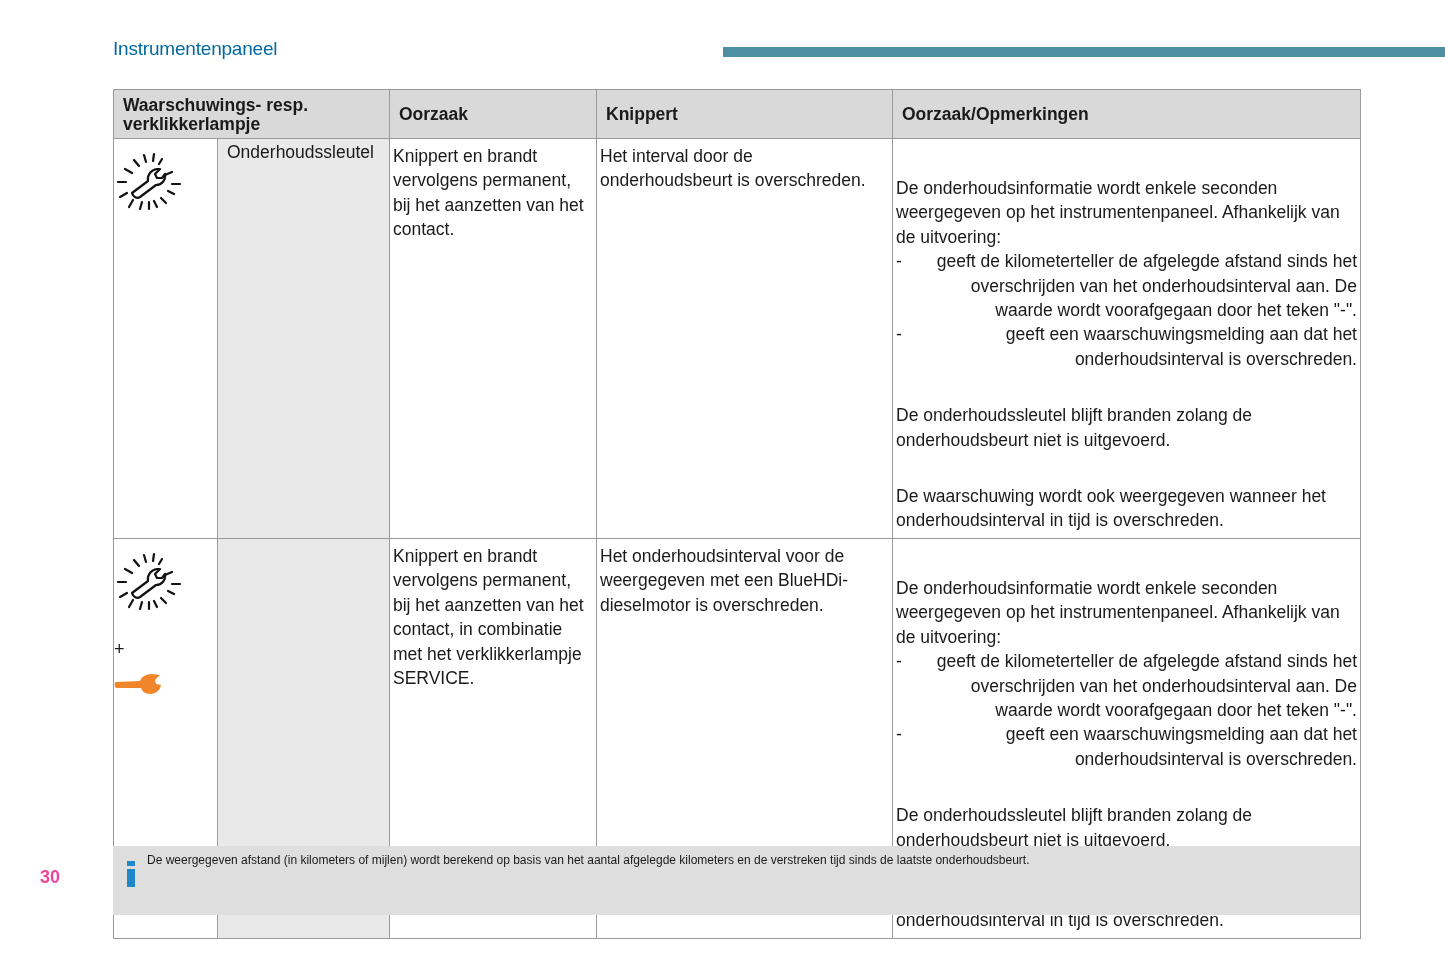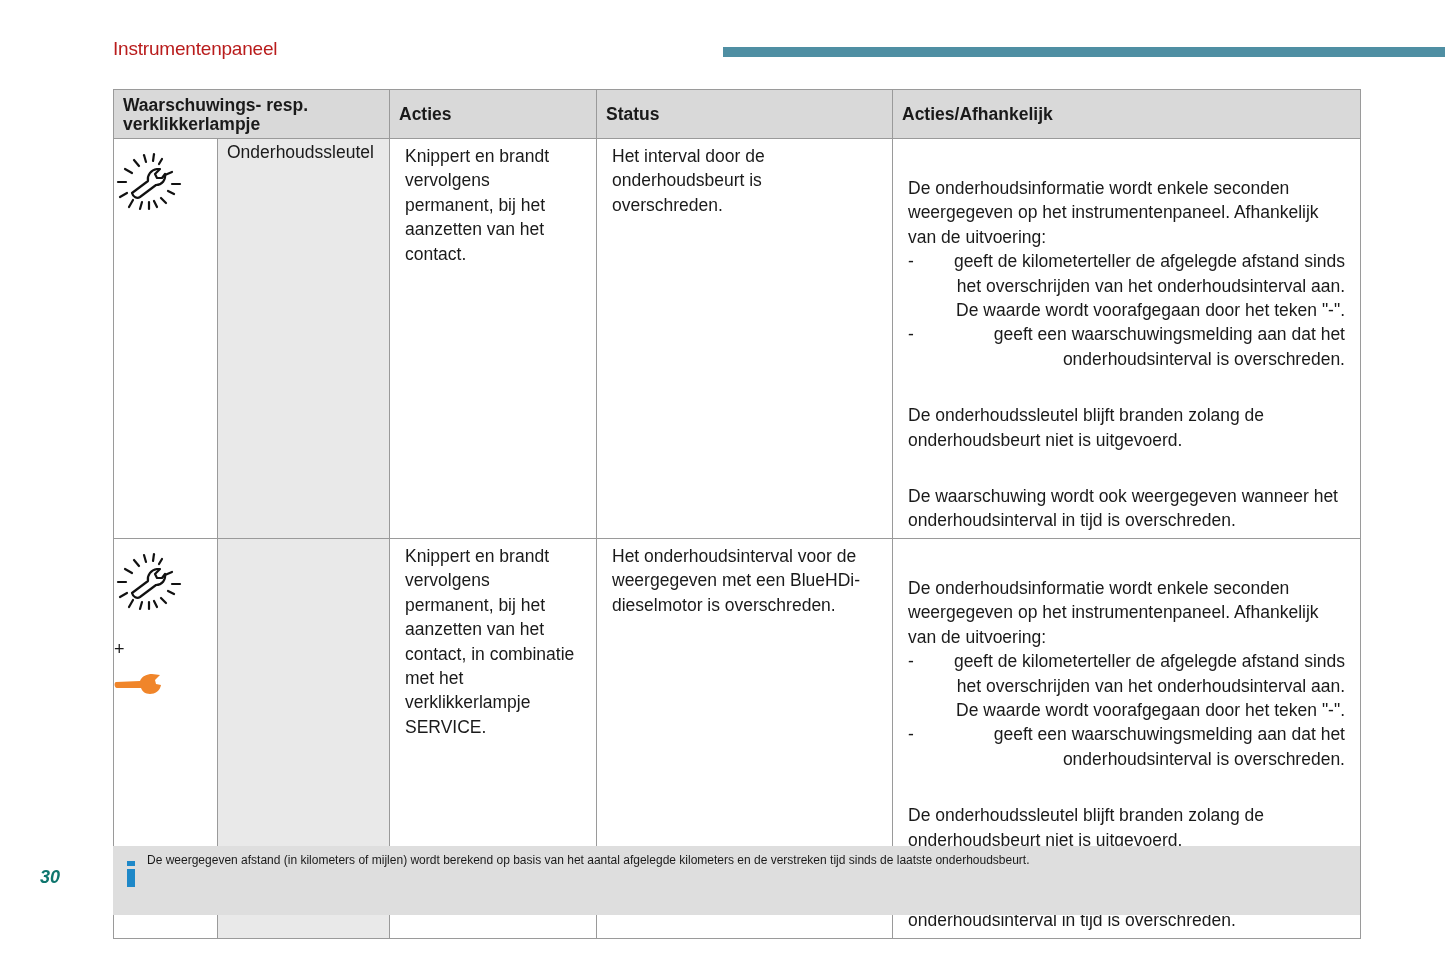--- a/index.html
+++ b/index.html
@@ -6,21 +6,21 @@
     html, body {
       width: 1445px; height: 963px;
       background: #ffffff;
       font-family: "Liberation Sans", sans-serif;
       color: #1a1a1a;
       overflow: hidden;
       position: relative;
     }
     .section-title {
       position: absolute; left: 113px; top: 38px;
-      font-size: 19px; color: #b91c1c; letter-spacing: -0.2px;
+      font-size: 19px; color: #0369a1; letter-spacing: -0.2px;
     }
     .header-bar {
       position: absolute; left: 723px; top: 47px;
       width: 722px; height: 10px;
       background: #4f8fa3;
     }
     table.warn-table {
       position: absolute; left: 113px; top: 89px;
       width: 1248px;
       border-collapse: collapse;
@@ -41,57 +41,57 @@
       height: 49px;
       padding: 5px 9px 4px 9px;
       vertical-align: middle;
     }
     th.col-lamp { width: 276px; }
     th.col-status { width: 207px; }
     th.col-cause { width: 296px; }
     th.col-actions { width: auto; }
     td.icon-cell { width: 104px; text-align: center; padding-top: 12px; background: #ffffff; }
     td.name-cell { width: 172px; background: #e9e9e9; padding: 1px 9px; }
-    td.text-cell { padding: 5px 15px; background: #ffffff; }
+    td.text-cell { padding: 5px 3px; background: #ffffff; }
     tr.row-1 td { height: 310px; }
     tr.row-2 td { height: 310px; }
     .action-line { display: block; margin-top: 32px; }
     .bullet-line { display: flex; }
     .bullet-dash { width: 27px; flex-shrink: 0; }
     .bullet-text { flex: 1; text-align: right; }
     .plus-sign { font-size: 18px; display: block; margin-top: 18px; margin-bottom: 10px; }
     .info-box {
       position: absolute; left: 113px; top: 846px;
       width: 1247px; height: 69px;
       background: #dedede;
       padding: 2px 20px 0 34px;
       font-size: 12px; line-height: 24px;
     }
     .info-icon {
       position: absolute; left: 13px; top: 15px;
       width: 10px; height: 26px;
     }
     .page-number {
       position: absolute; left: 40px; top: 867px;
-      font-size: 18px; font-weight: bold; color: #0f766e; font-style: italic;
+      font-size: 18px; font-weight: bold; color: #ec4899;
     }
   </style>
 </head>
 <body>
 
 <div class="section-title">Instrumentenpaneel</div>
 <div class="header-bar"></div>
 
 <table class="warn-table">
   <thead>
     <tr>
       <th class="col-lamp" colspan="2">Waarschuwings- resp. verklikkerlampje</th>
-      <th class="col-status">Acties</th>
-      <th class="col-cause">Status</th>
-      <th class="col-actions">Acties/Afhankelijk</th>
+      <th class="col-status">Oorzaak</th>
+      <th class="col-cause">Knippert</th>
+      <th class="col-actions">Oorzaak/Opmerkingen</th>
     </tr>
   </thead>
   <tbody>
 
     <tr class="row-1">
       <td class="icon-cell">
         <span>
           <svg width="70" height="62" viewBox="0 0 70 62">
             <g stroke="#111" stroke-width="2.2" stroke-linecap="round" fill="none">
 

